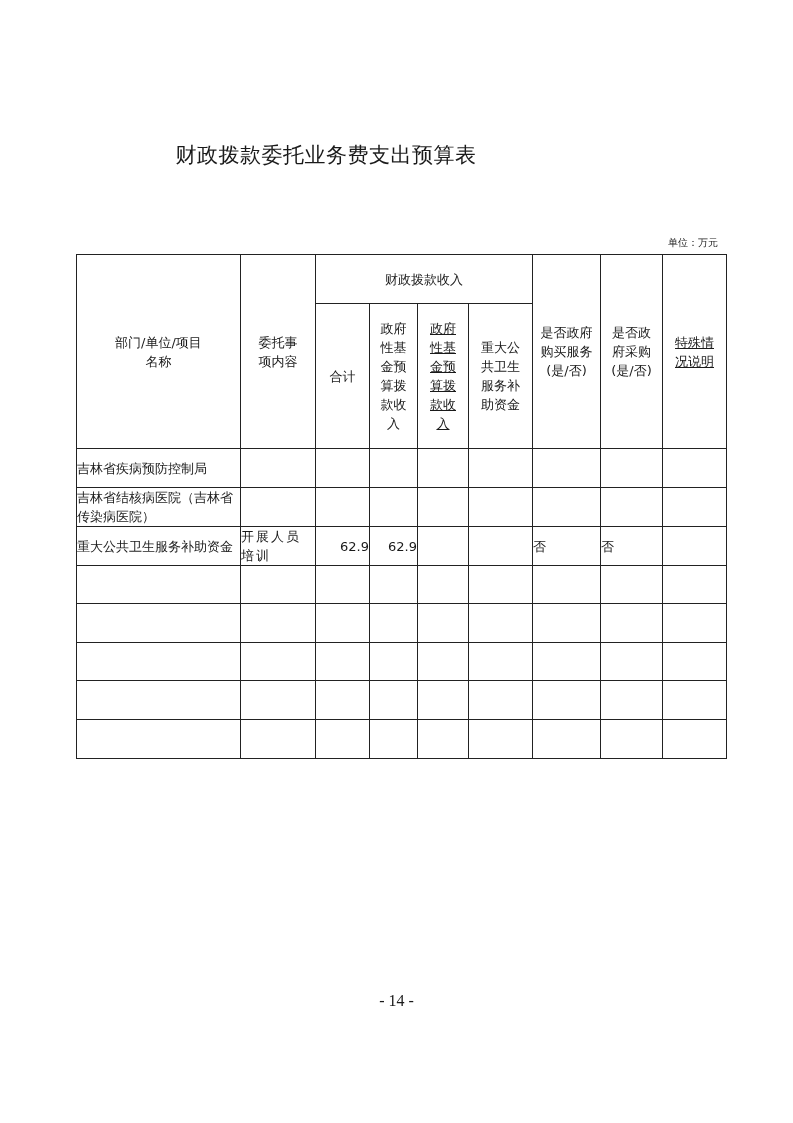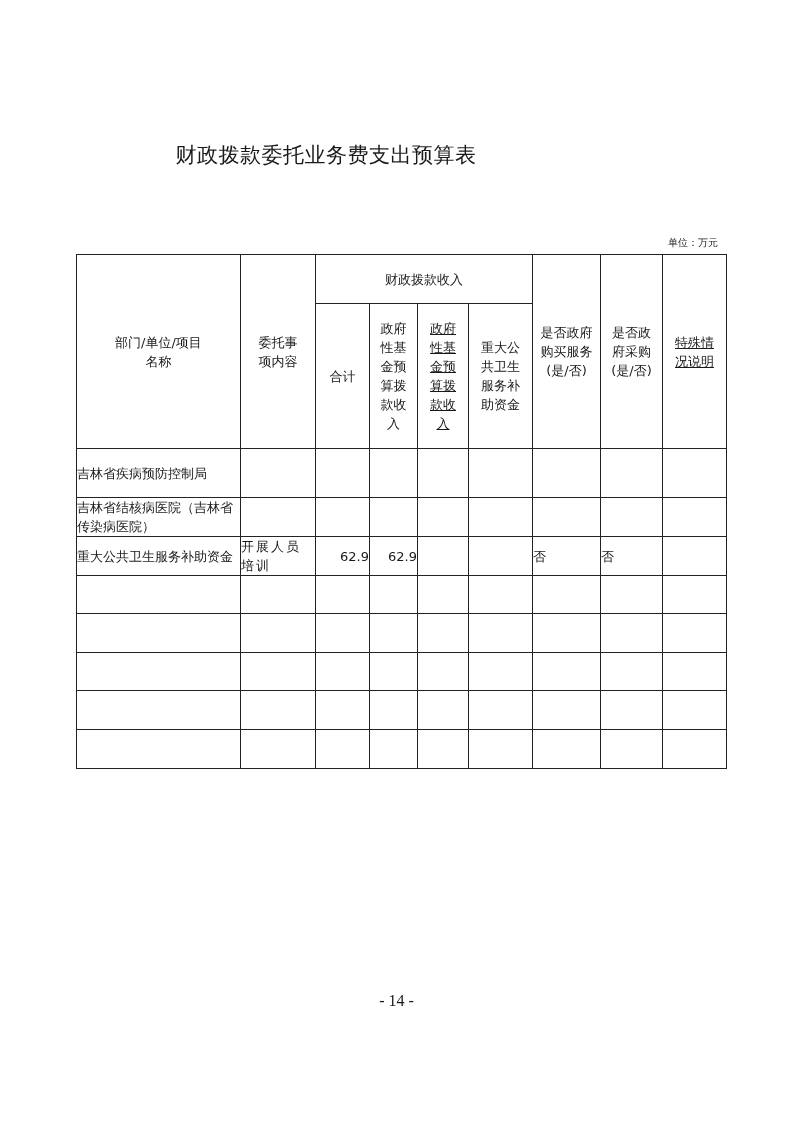--- a/index.html
+++ b/index.html
@@ -128,21 +128,21 @@
         </th>
       <th>
           <div style="width:28px;margin:0 auto;text-decoration:underline;">政府性基金预算拨款收入</div>
         </th>
       <th>
           <div style="width:42px;margin:0 auto;">重大公共卫生服务补助资金</div>
         </th>
     </tr>
   </thead>
   <tbody>
-    <tr style="height:49px">
+    <tr style="height:39px">
       <td class="name-cell">吉林省疾病预防控制局</td>
       <td class="content-cell"></td>
       <td class="num"></td>
       <td class="num"></td>
       <td class="num"></td>
       <td class="num"></td>
       <td class="yesno"></td>
       <td class="yesno"></td>
       <td></td>
     </tr>

